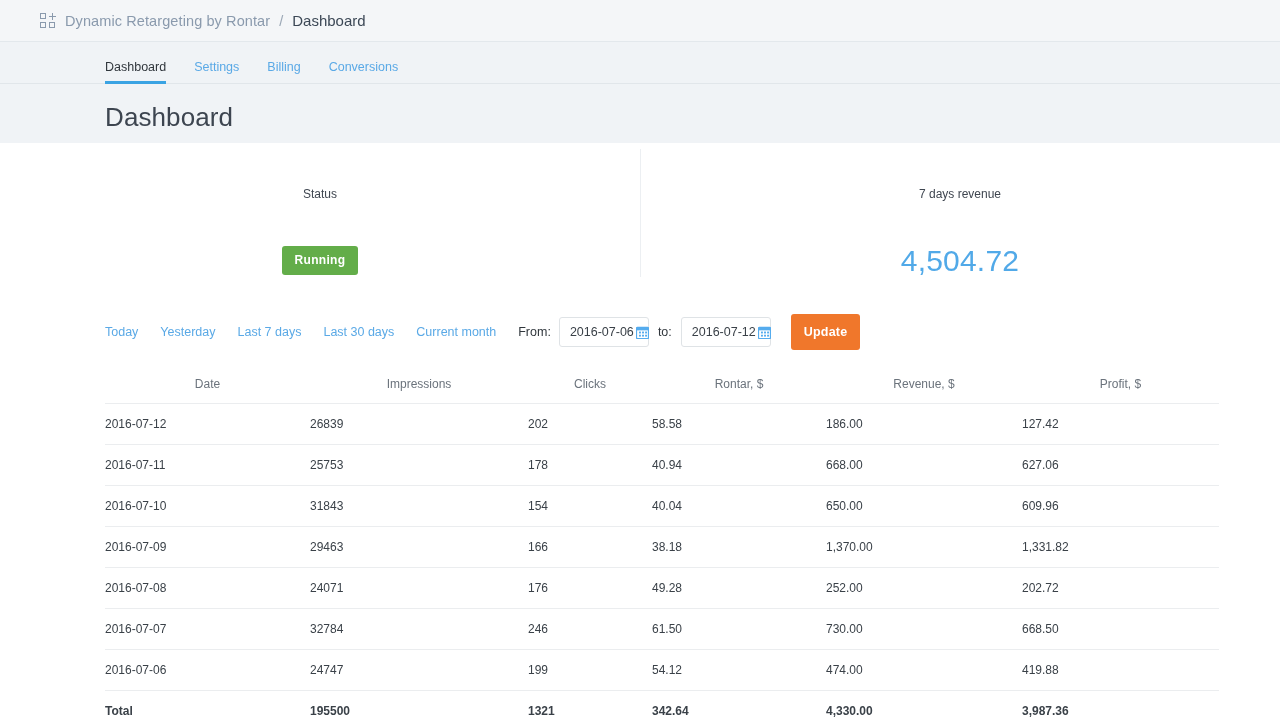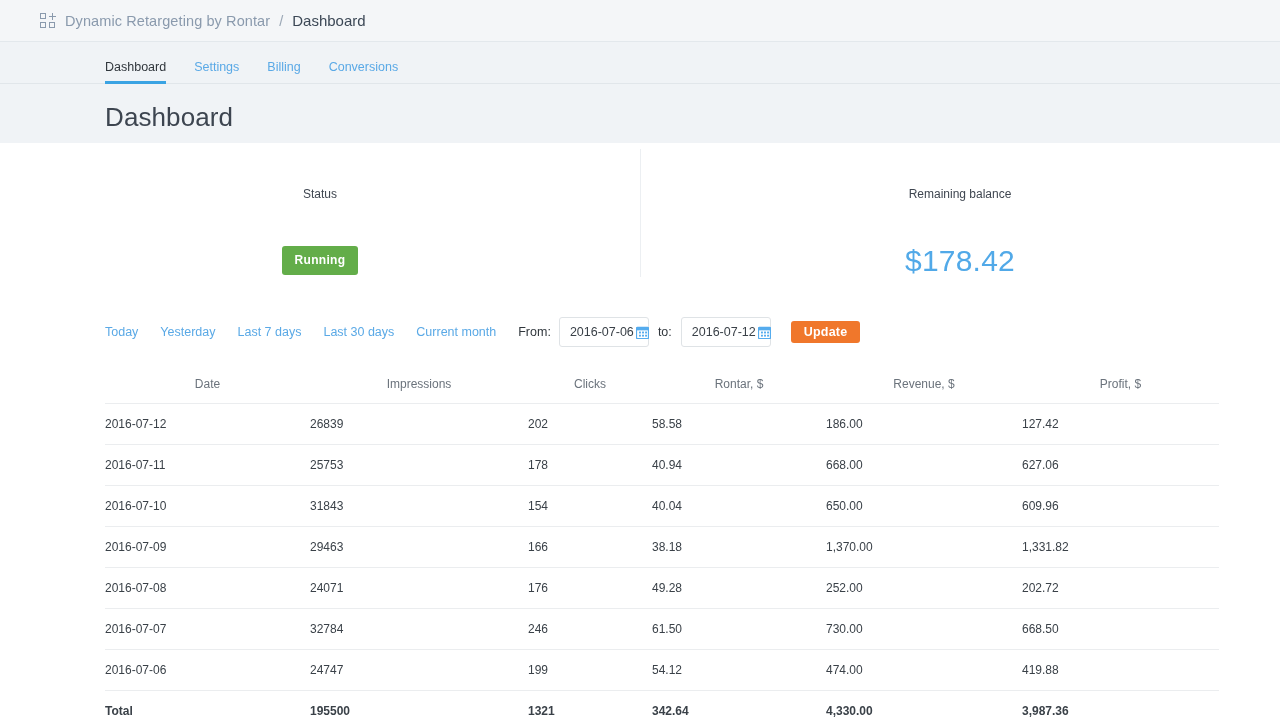--- a/index.html
+++ b/index.html
@@ -198,21 +198,21 @@
   }
   .spacer-to { margin: 0 9px; }
   .btn-update {
     background: #f0772b;
     color: #fff;
     border: 0;
     border-radius: 3px;
     font-family: "Liberation Sans", sans-serif;
     font-size: 12.5px;
     font-weight: bold;
-    height: 22px;
+    height: 36px;
     padding: 0 13px;
     margin-left: 20px;
     cursor: pointer;
     letter-spacing: .2px;
   }
 
   
   .table-wrap {
     padding: 0 61px 0 105px;
     margin-top: 8px;
@@ -272,22 +272,22 @@
   </div>
   <div class="page-title">Dashboard</div>
 </div>
 
 <div class="stats">
   <div class="stat">
     <div class="stat-label">Status</div>
     <span class="badge-running">Running</span>
   </div>
   <div class="stat">
-    <div class="stat-label">Remaining balance</div>
-    <div class="stat-value">$178.42</div>
+    <div class="stat-label">7 days revenue</div>
+    <div class="stat-value">4,504.72</div>
   </div>
 </div>
 
 <div class="filterbar">
   <span class="quick">Today</span>
   <span class="quick">Yesterday</span>
   <span class="quick">Last 7 days</span>
   <span class="quick">Last 30 days</span>
   <span class="quick">Current month</span>
 

